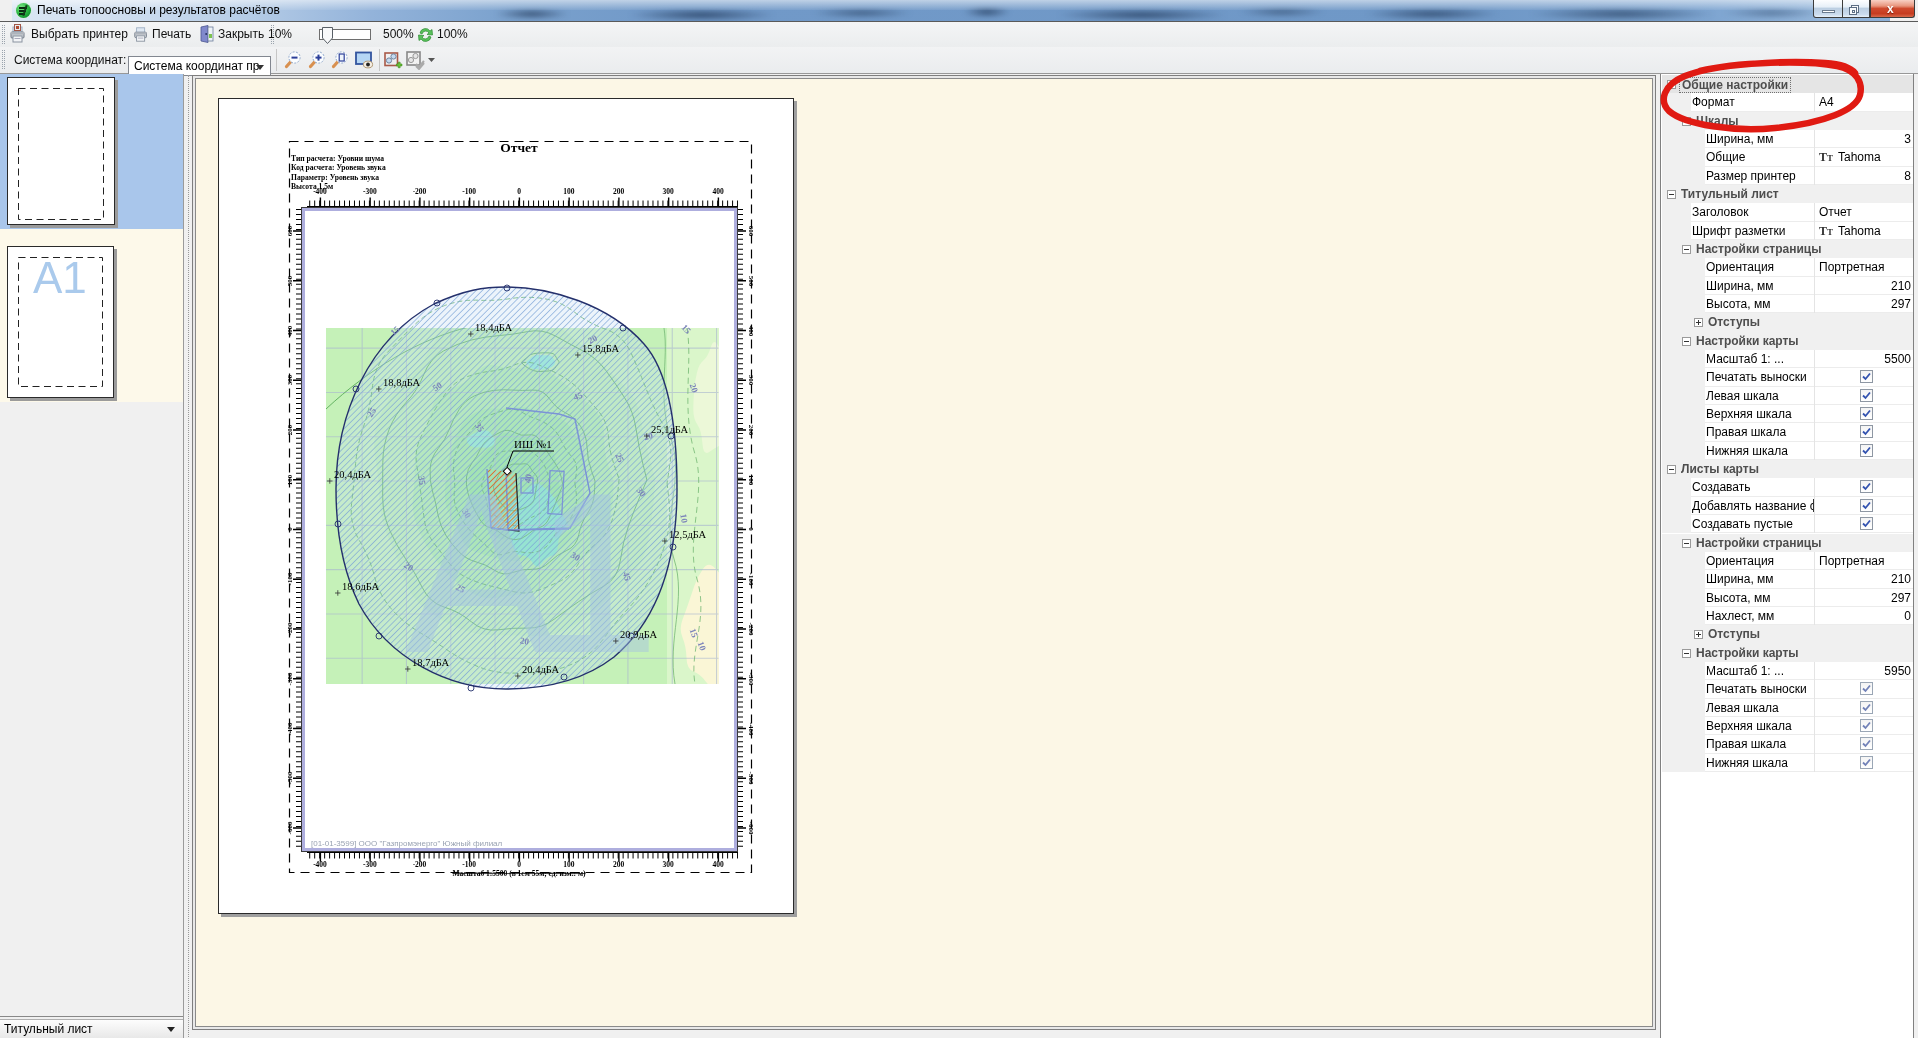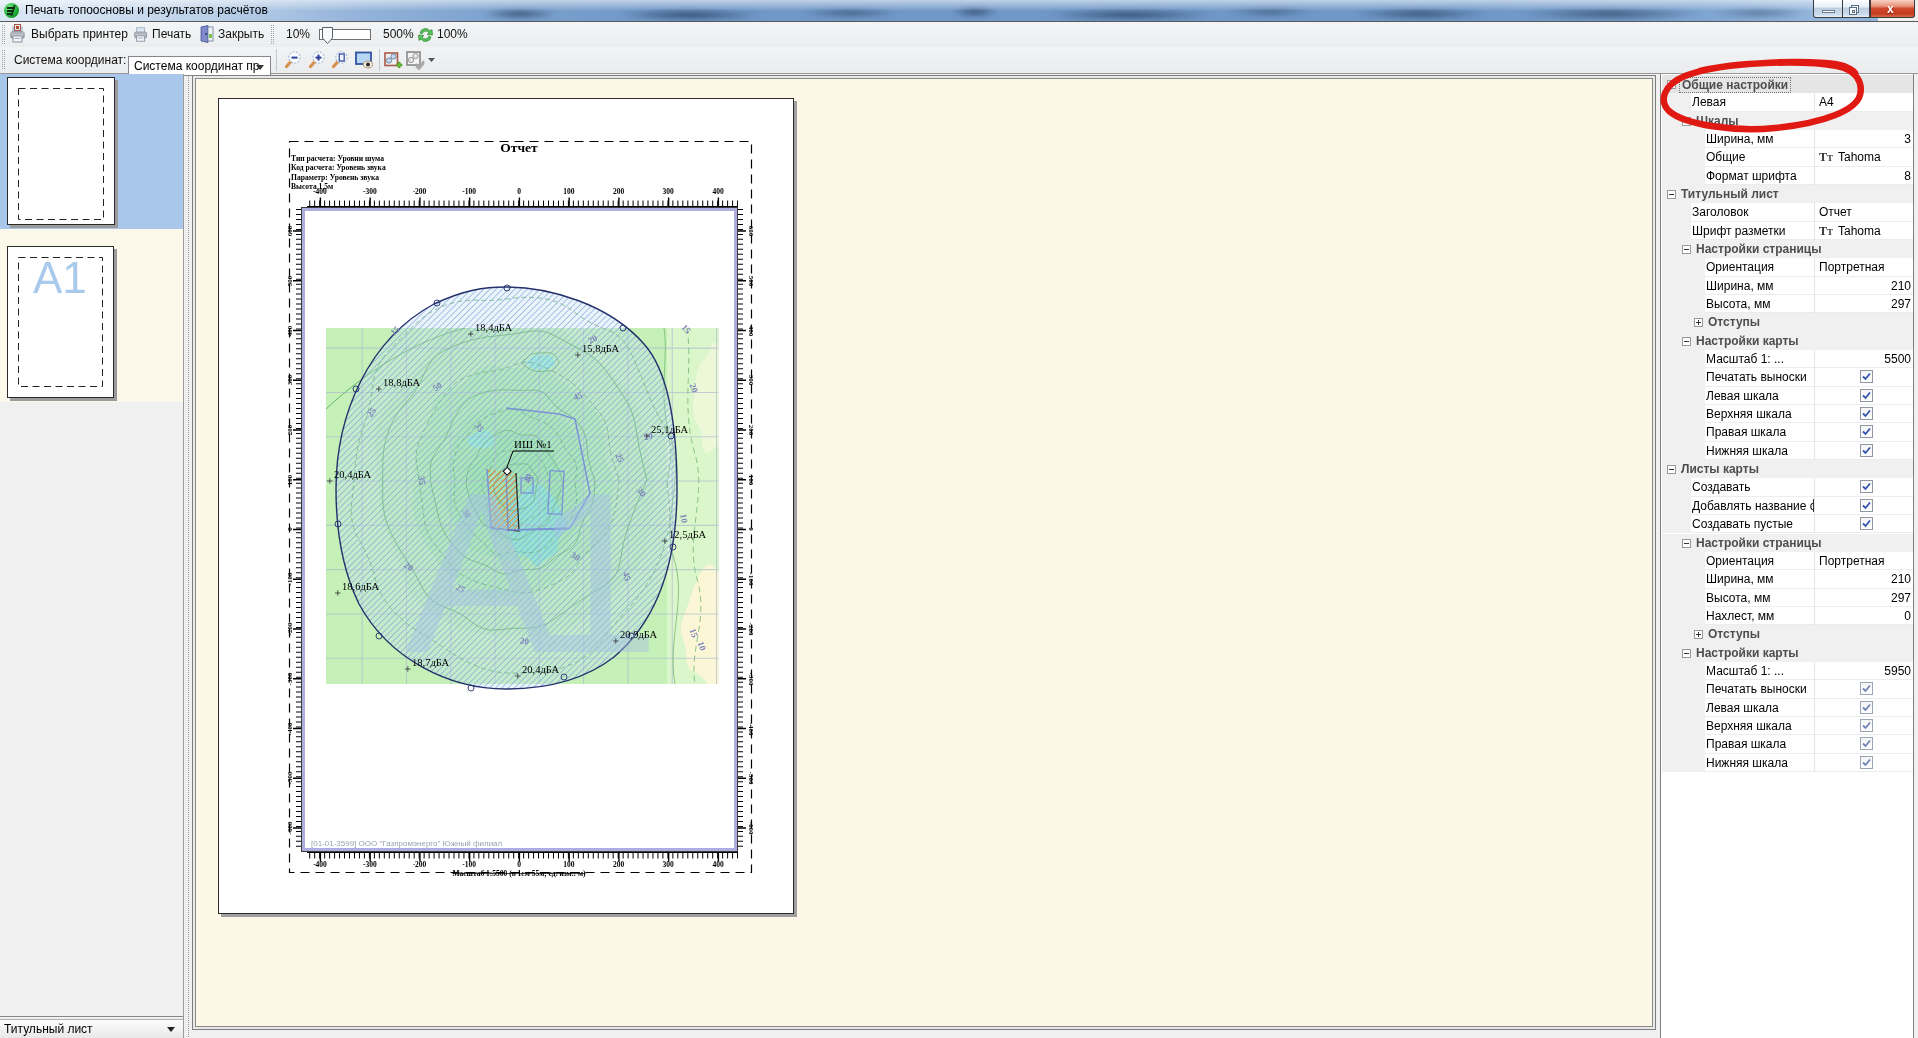--- a/index.html
+++ b/index.html
@@ -5,21 +5,21 @@
 body{font-family:"Liberation Sans",sans-serif;position:relative;background:#f0f0f0}
 .ab{position:absolute}
 .tb-txt{font-size:12px;color:#111;line-height:25px}
 .grip{width:3px;border-left:1px dotted #9aa3ad;border-right:1px dotted #9aa3ad}
 .sep{width:1px;background:#c6c6c6}
 .pgname{font-size:12px;color:#000}
 .pgnameb{font-size:12px;font-weight:bold;color:#4e4e4e}
 .pgval{font-size:12px;color:#000}
 .cbx{width:13px;height:13px;border:1px solid #8e97a3;background:linear-gradient(180deg,#f4f4f4,#fff);position:absolute}
 </style></head><body>
-<div class="ab" style="left:0;top:0;width:1878px;height:22px;overflow:hidden;
+<div class="ab" style="left:12px;top:0;width:1878px;height:22px;overflow:hidden;
  background:linear-gradient(90deg,#d9e6f4 0px,#d2e0f0 90px,#b9cfe8 220px,#93b3da 360px,#7aa1cd 500px,#7199c8 660px,#6f98c7 1480px,#7ea5d1 1700px,#94b6db 1810px,#87acd5 1918px)">
 <div class="ab" style="left:430px;top:2px;width:1390px;height:18px;background:
  radial-gradient(50px 7px at 90px 12px,rgba(36,58,90,.8),rgba(36,58,90,0) 75%),
  radial-gradient(95px 8px at 260px 13px,rgba(36,60,94,.85),rgba(36,60,94,0) 78%),
  radial-gradient(70px 7px at 420px 11px,rgba(46,72,106,.75),rgba(46,72,106,0) 72%),
  radial-gradient(34px 8px at 545px 10px,rgba(36,60,94,.8),rgba(36,60,94,0) 70%),
  radial-gradient(110px 8px at 700px 13px,rgba(38,62,96,.85),rgba(38,62,96,0) 78%),
  radial-gradient(60px 7px at 840px 10px,rgba(50,76,110,.7),rgba(50,76,110,0) 72%),
  radial-gradient(90px 8px at 990px 12px,rgba(38,62,96,.8),rgba(38,62,96,0) 75%),
  radial-gradient(120px 9px at 1180px 12px,rgba(44,70,104,.8),rgba(44,70,104,0) 78%),
@@ -77,21 +77,21 @@
 </svg></div>
 <div class="ab tb-txt" style="left:152px;top:22px">Печать</div>
 <div class="ab" style="left:199px;top:25px"><svg width="16" height="18" viewBox="0 0 16 18">
 <path d="M2,2 L9,0.5 L9,17.5 L2,16 Z" fill="#8089cc" stroke="#4a558f" stroke-width="0.8"></path>
 <rect x="9" y="2" width="5" height="14" fill="#eef3f8" stroke="#6a7a9a" stroke-width="0.8"></rect>
 <rect x="10" y="9" width="3" height="4" fill="#7cc24e"></rect>
 <circle cx="7.2" cy="9" r="1" fill="#2a3566"></circle>
 </svg></div>
 <div class="ab tb-txt" style="left:218px;top:22px">Закрыть</div>
 <div class="ab grip" style="left:271px;top:25px;height:19px"></div>
-<div class="ab tb-txt" style="left:286px;top:22px">10%</div>
+<div class="ab tb-txt" style="left:268px;top:22px">10%</div>
 <div class="ab" style="left:319px;top:29px;width:52px;height:11px;background:#fff;border:1px solid #6e6e6e"></div>
 <div class="ab" style="left:322px;top:27px"><svg width="11" height="17" viewBox="0 0 11 17">
 <path d="M0.5,0.5 L10.5,0.5 L10.5,11 L5.5,16.5 L0.5,11 Z" fill="#f8f9fa" stroke="#585f66"></path>
 </svg></div>
 <div class="ab tb-txt" style="left:383px;top:22px">500%</div>
 <div class="ab" style="left:417px;top:27px"><svg width="17" height="16" viewBox="0 0 17 16">
 <path d="M3,6 A5.5,5.5 0 0 1 13,4 L15,2.5 L15.5,8 L10,7.5 L12,6 A3.8,3.8 0 0 0 5,7 Z" fill="#58c25a" stroke="#2e8a34" stroke-width="0.7"></path>
 <path d="M14,10 A5.5,5.5 0 0 1 4,12 L2,13.5 L1.5,8 L7,8.5 L5,10 A3.8,3.8 0 0 0 12,9 Z" fill="#58c25a" stroke="#2e8a34" stroke-width="0.7"></path>
 </svg></div>
 <div class="ab tb-txt" style="left:437px;top:22px">100%</div>
@@ -346,21 +346,21 @@
 </div>
 <div class="ab" style="left:1660px;top:74px;width:254px;height:964px;background:#fff;border-left:1px solid #808080">
     <div class="ab" style="left:1px;top:1px;width:252px;height:35px;background:#e5e5e5">
       <div class="ab" style="left:5px;top:5px;width:9px;height:9px;background:#fff;border:1px solid #9a9a9a">
         <div class="ab" style="left:1px;top:3px;width:5px;height:1px;background:#333"></div>
       </div>
       <div class="ab pgnameb" style="left:17px;top:2px;border:1px dotted #707070;padding:0 2px">Общие настройки</div>
     </div>
     <div class="ab" style="left:1px;top:19px;width:252px;height:19px;background:#fff;border-bottom:1px solid #ececec">
       <div class="ab" style="left:0;top:0;width:29px;height:19px;background:#f0f0f0"></div>
-      <div class="ab pgname" style="left:30px;top:2px;width:122px;overflow:hidden;white-space:nowrap">Левая</div>
+      <div class="ab pgname" style="left:30px;top:2px;width:122px;overflow:hidden;white-space:nowrap">Формат</div>
       <div class="ab" style="left:152px;top:0;width:1px;height:19px;background:#e4e4e4"></div>
       <div class="ab pgval" style="left:157px;top:2px">A4</div>
     </div>
     <div class="ab" style="left:1px;top:38px;width:252px;height:18px;background:#f0f0f0">
       <div class="ab" style="left:20px;top:5px;width:9px;height:9px;background:#fff;border:1px solid #9a9a9a">
         <div class="ab" style="left:1px;top:3px;width:5px;height:1px;background:#333"></div>
       </div>
       <div class="ab pgnameb" style="left:34px;top:2px">Шкалы</div>
     </div>
     <div class="ab" style="left:1px;top:56px;width:252px;height:18px;background:#fff;border-bottom:1px solid #ececec">
@@ -371,21 +371,21 @@
     </div>
     <div class="ab" style="left:1px;top:74px;width:252px;height:19px;background:#fff;border-bottom:1px solid #ececec">
       <div class="ab" style="left:0;top:0;width:43px;height:19px;background:#f0f0f0"></div>
       <div class="ab pgname" style="left:44px;top:2px;width:108px;overflow:hidden;white-space:nowrap">Общие</div>
       <div class="ab" style="left:152px;top:0;width:1px;height:19px;background:#e4e4e4"></div>
       <div class="ab" style="left:157px;top:2px;width:14px;height:13px;font-family:'Liberation Serif';font-size:12px;font-weight:bold;color:#333">T<span style="font-size:9px">T</span></div>
       <div class="ab pgval" style="left:176px;top:2px">Tahoma</div>
     </div>
     <div class="ab" style="left:1px;top:93px;width:252px;height:18px;background:#fff;border-bottom:1px solid #ececec">
       <div class="ab" style="left:0;top:0;width:43px;height:18px;background:#f0f0f0"></div>
-      <div class="ab pgname" style="left:44px;top:2px;width:108px;overflow:hidden;white-space:nowrap">Формат шрифта</div>
+      <div class="ab pgname" style="left:44px;top:2px;width:108px;overflow:hidden;white-space:nowrap">Размер принтер</div>
       <div class="ab" style="left:152px;top:0;width:1px;height:18px;background:#e4e4e4"></div>
       <div class="ab pgval" style="left:153px;top:2px;width:96px;text-align:right">8</div>
     </div>
     <div class="ab" style="left:1px;top:111px;width:252px;height:18px;background:#f0f0f0">
       <div class="ab" style="left:5px;top:5px;width:9px;height:9px;background:#fff;border:1px solid #9a9a9a">
         <div class="ab" style="left:1px;top:3px;width:5px;height:1px;background:#333"></div>
       </div>
       <div class="ab pgnameb" style="left:19px;top:2px">Титульный лист</div>
     </div>
     <div class="ab" style="left:1px;top:129px;width:252px;height:19px;background:#fff;border-bottom:1px solid #ececec">

